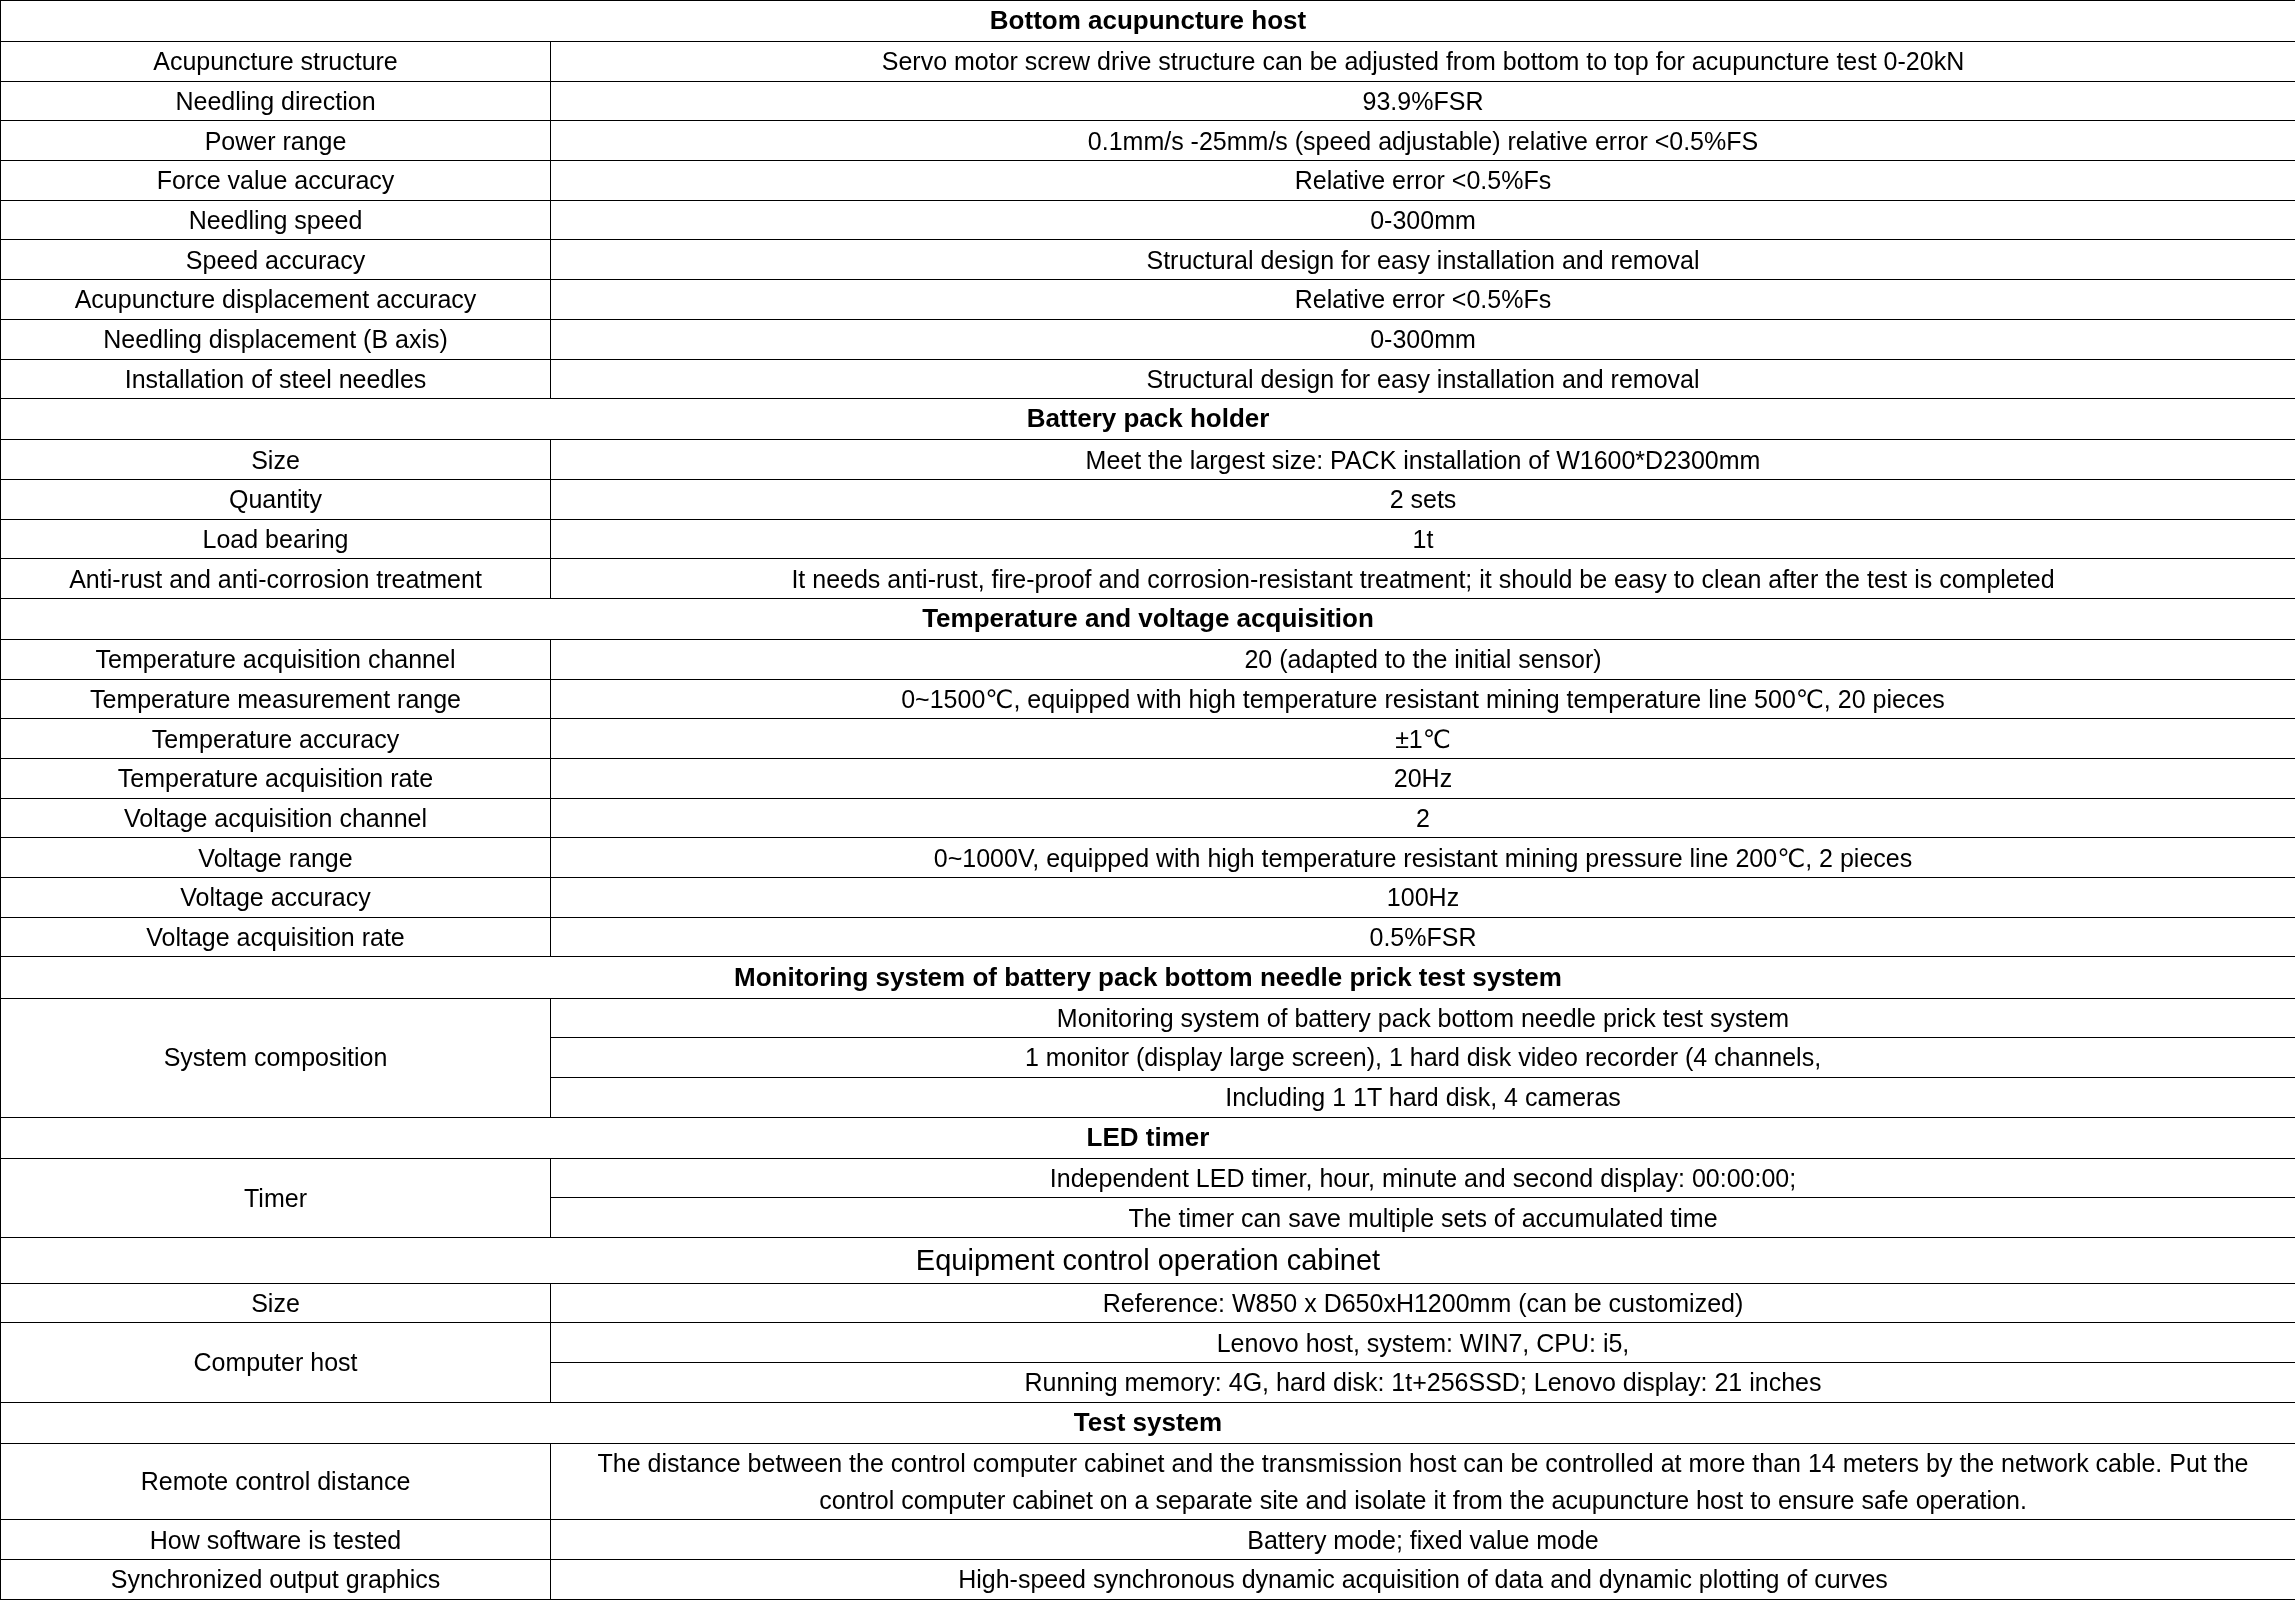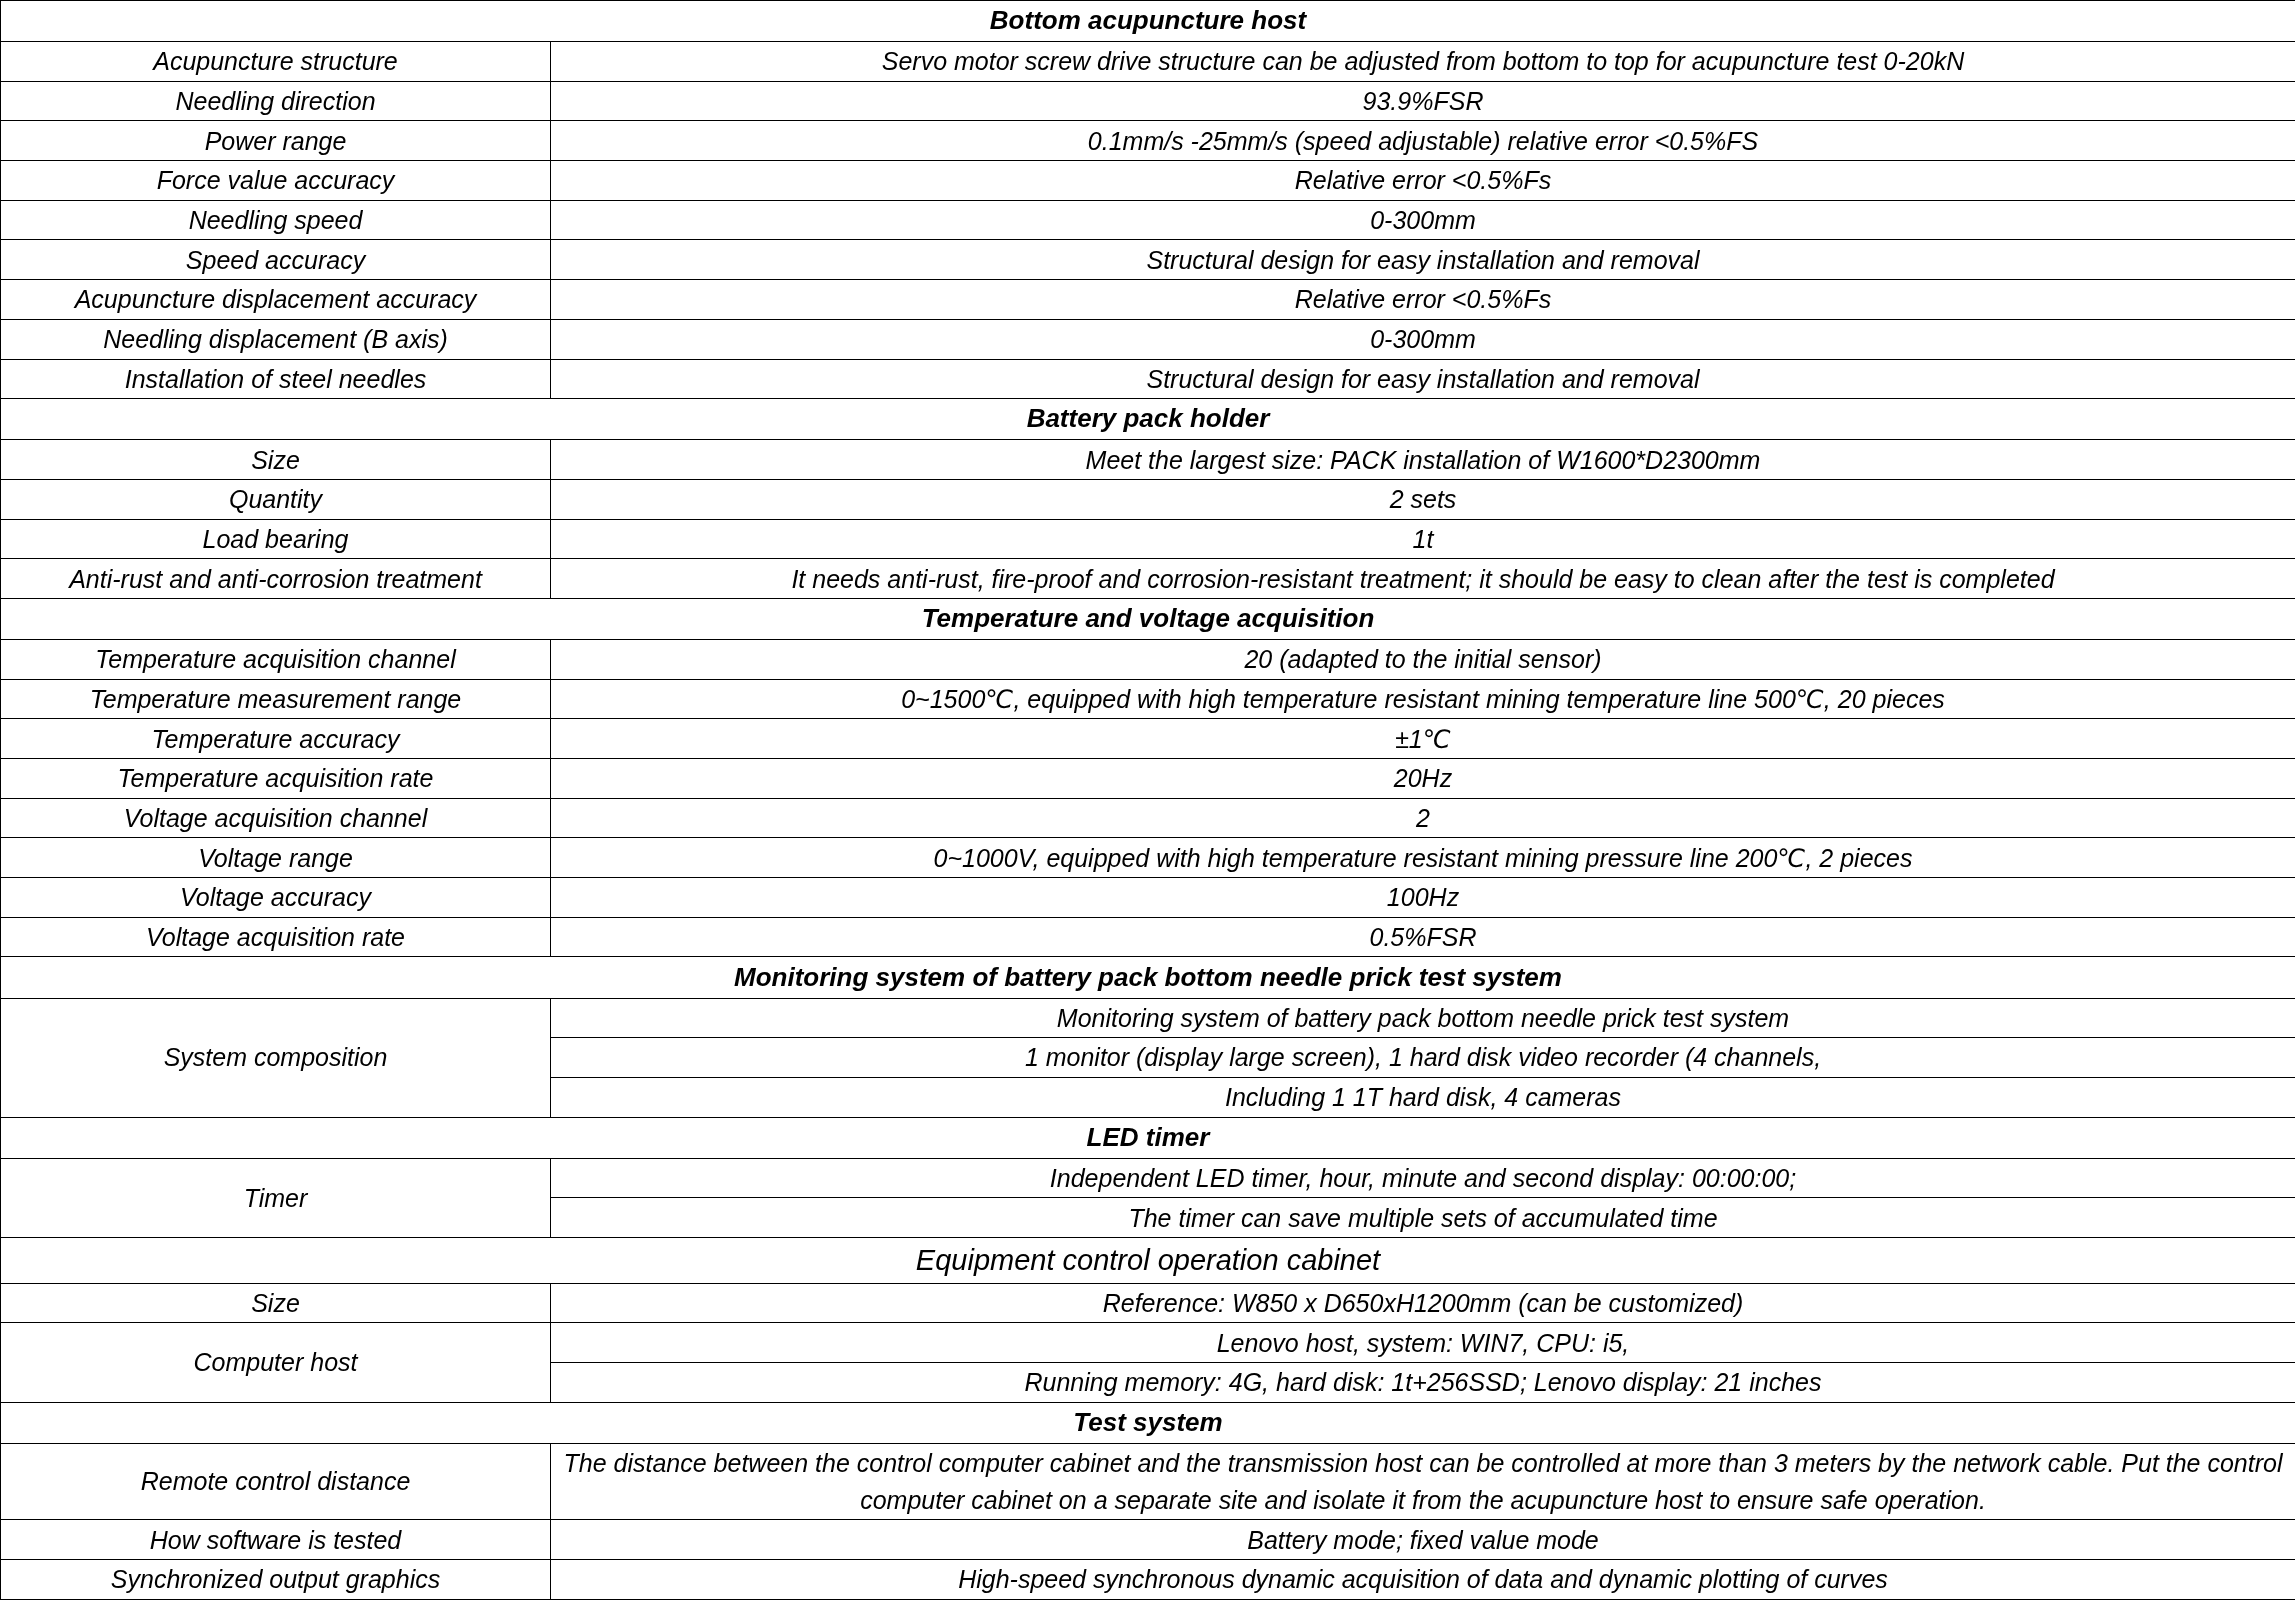--- a/index.html
+++ b/index.html
@@ -1,16 +1,16 @@
 <!DOCTYPE html>
 <html style="font-size:14px"><head>
 <meta charset="utf-8">
 <style>
   html,body{margin:0;padding:0;background:#ffffff;}
-  .page{width:2295px;height:1600px;background:#ffffff;overflow:hidden;font-style:italic;}
+  .page{width:2295px;height:1600px;background:#ffffff;overflow:hidden;}
   table.spec{
     border-collapse:collapse;
     width:2295px;height:1600px;
     table-layout:fixed;
     font-family:"Liberation Sans","DejaVu Sans",sans-serif;
     font-size:25px;
     color:#000000;
     background:#ffffff;
   }
   table.spec td, table.spec th{
@@ -174,21 +174,21 @@
         </tr>
   <tr class="h42">
           <td>Running memory: 4G, hard disk: 1t+256SSD; Lenovo display: 21 inches</td>
         </tr>
 
   <tr class="h42">
           <th colspan="2" class="sec">Test system</th>
         </tr>
   <tr class="h84">
           <td>Remote control distance</td>
-          <td>The distance between the control computer cabinet and the transmission host can be controlled at more than 3 meters by the network cable. Put the control computer cabinet on a separate site and isolate it from the acupuncture host to ensure safe operation.</td>
+          <td>The distance between the control computer cabinet and the transmission host can be controlled at more than 14 meters by the network cable. Put the control computer cabinet on a separate site and isolate it from the acupuncture host to ensure safe operation.</td>
         </tr>
   <tr class="h40">
           <td>How software is tested</td>
           <td>Battery mode; fixed value mode</td>
         </tr>
   <tr class="h40">
           <td>Synchronized output graphics</td>
           <td>High-speed synchronous dynamic acquisition of data and dynamic plotting of curves</td>
         </tr>
 

